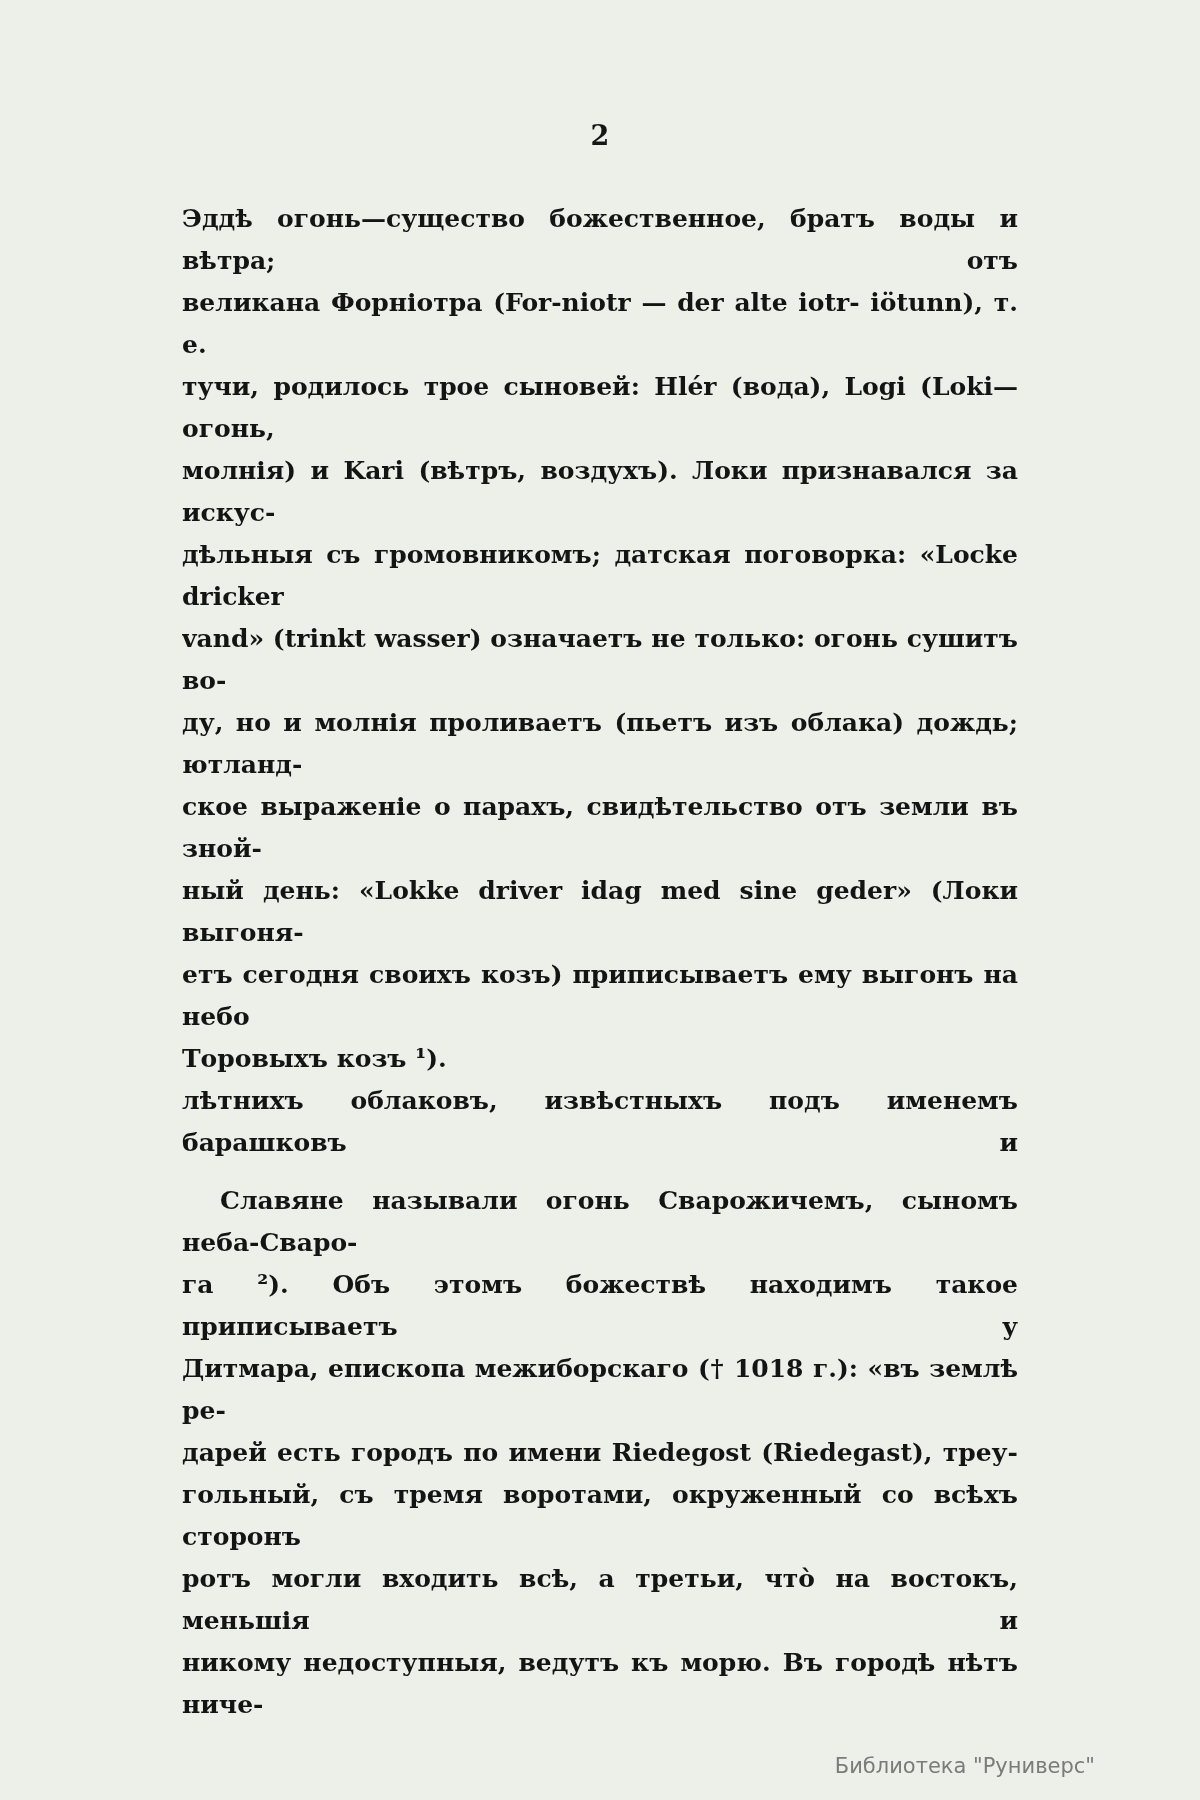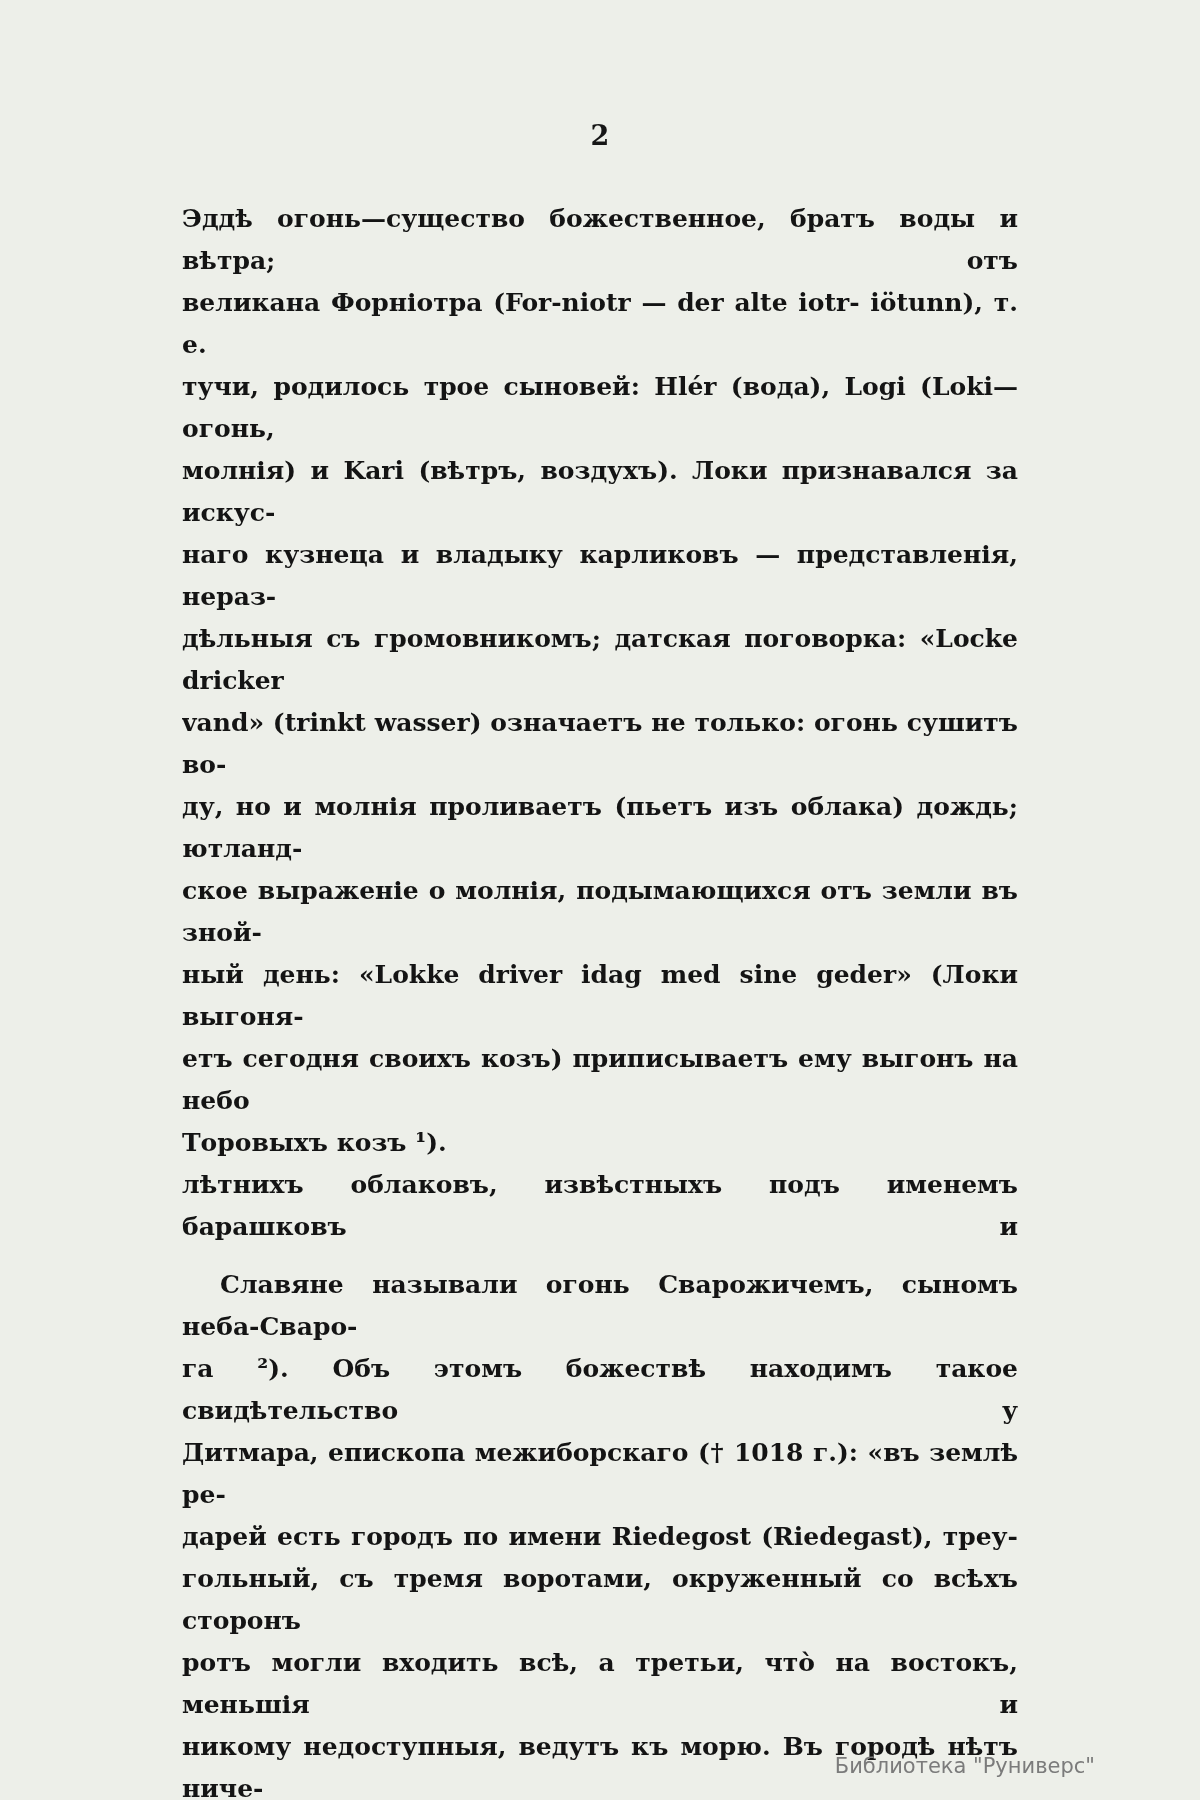--- a/index.html
+++ b/index.html
@@ -61,33 +61,32 @@
 <div class="page">
   <div class="content">
     <div class="page-number">2</div>
 
     <div class="body-text">
         <div class="paragraph">
           <div class="line">Эддѣ огонь—существо божественное, братъ воды и вѣтра; отъ</div>
           <div class="line">великана Форніотра (For-niotr — der alte iotr- iötunn), т. е.</div>
           <div class="line">тучи, родилось трое сыновей: Hlér (вода), Logi (Loki—огонь,</div>
           <div class="line">молнія) и Kari (вѣтръ, воздухъ). Локи признавался за искус-</div>
-          <div class="line">наго кузнеца и владыку карликовъ — представленія, нераз-</div>
           <div class="line">дѣльныя съ громовникомъ; датская поговорка: «Locke dricker</div>
           <div class="line">vand» (trinkt wasser) означаетъ не только: огонь сушитъ во-</div>
           <div class="line">ду, но и молнія проливаетъ (пьетъ изъ облака) дождь; ютланд-</div>
-          <div class="line">ское выраженіе о молнія, подымающихся отъ земли въ зной-</div>
+          <div class="line">ское выраженіе о парахъ, свидѣтельство отъ земли въ зной-</div>
           <div class="line">ный день: «Lokke driver idag med sine geder» (Локи выгоня-</div>
           <div class="line">етъ сегодня своихъ козъ) приписываетъ ему выгонъ на небо</div>
           <div class="line no-justify">Торовыхъ козъ ¹).</div>
           <div class="line">лѣтнихъ облаковъ, извѣстныхъ подъ именемъ барашковъ и</div>
         </div>
         <div class="paragraph">
           <div class="line first-indent">Славяне называли огонь Сварожичемъ, сыномъ неба-Сваро-</div>
-          <div class="line">га ²). Объ этомъ божествѣ находимъ такое свидѣтельство у</div>
+          <div class="line">га ²). Объ этомъ божествѣ находимъ такое приписываетъ у</div>
           <div class="line">Дитмара, епископа межиборскаго († 1018 г.): «въ землѣ ре-</div>
           <div class="line">дарей есть городъ по имени Riedegost (Riedegast), треу-</div>
           <div class="line">гольный, съ тремя воротами, окруженный со всѣхъ сторонъ</div>
           <div class="line">ротъ могли входить всѣ, а третьи, что̀ на востокъ, меньшія и</div>
           <div class="line">никому недоступныя, ведутъ къ морю. Въ городѣ нѣтъ ниче-</div>
         </div>
       </div>
 
   </div>
 

